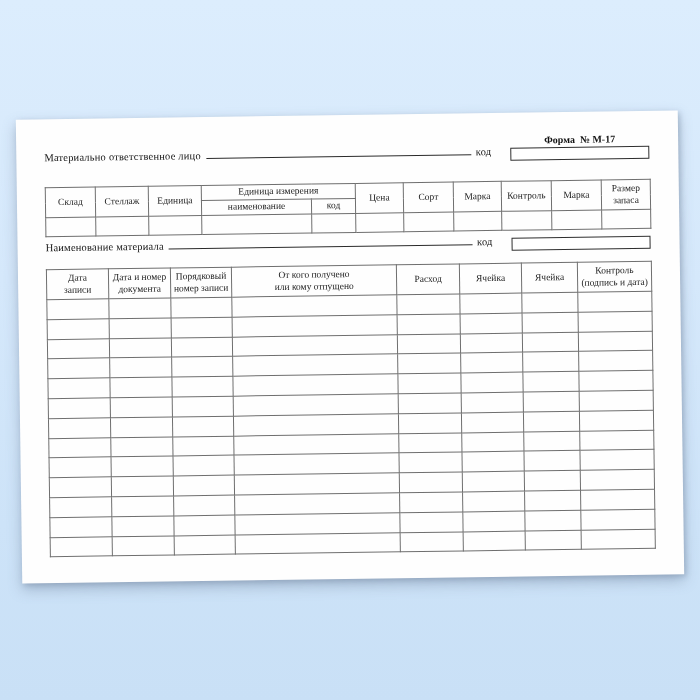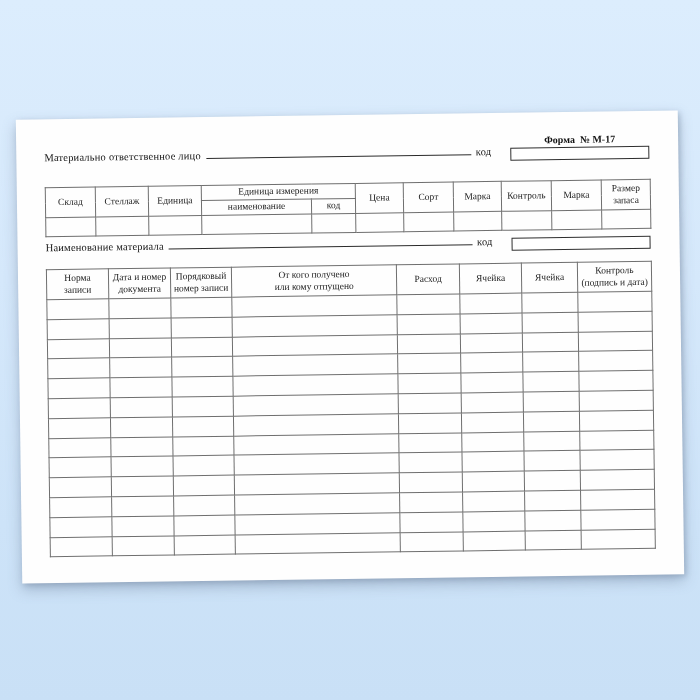--- a/index.html
+++ b/index.html
@@ -162,21 +162,21 @@
           <col style="width:62px">
           <col style="width:61px">
         <col style="width:165px">
         <col style="width:63px">
           <col style="width:62px">
           <col style="width:56px">
           <col style="width:74px">
       </colgroup>
       <thead>
         <tr>
-          <th>Норма
+          <th>Дата
 записи</th>
           <th>Дата и номер
 документа</th>
           <th>Порядковый
 номер записи</th>
           <th>От кого получено
 или кому отпущено</th>
           <th>Расход</th>
           <th>Ячейка</th>
           <th>Ячейка</th>

